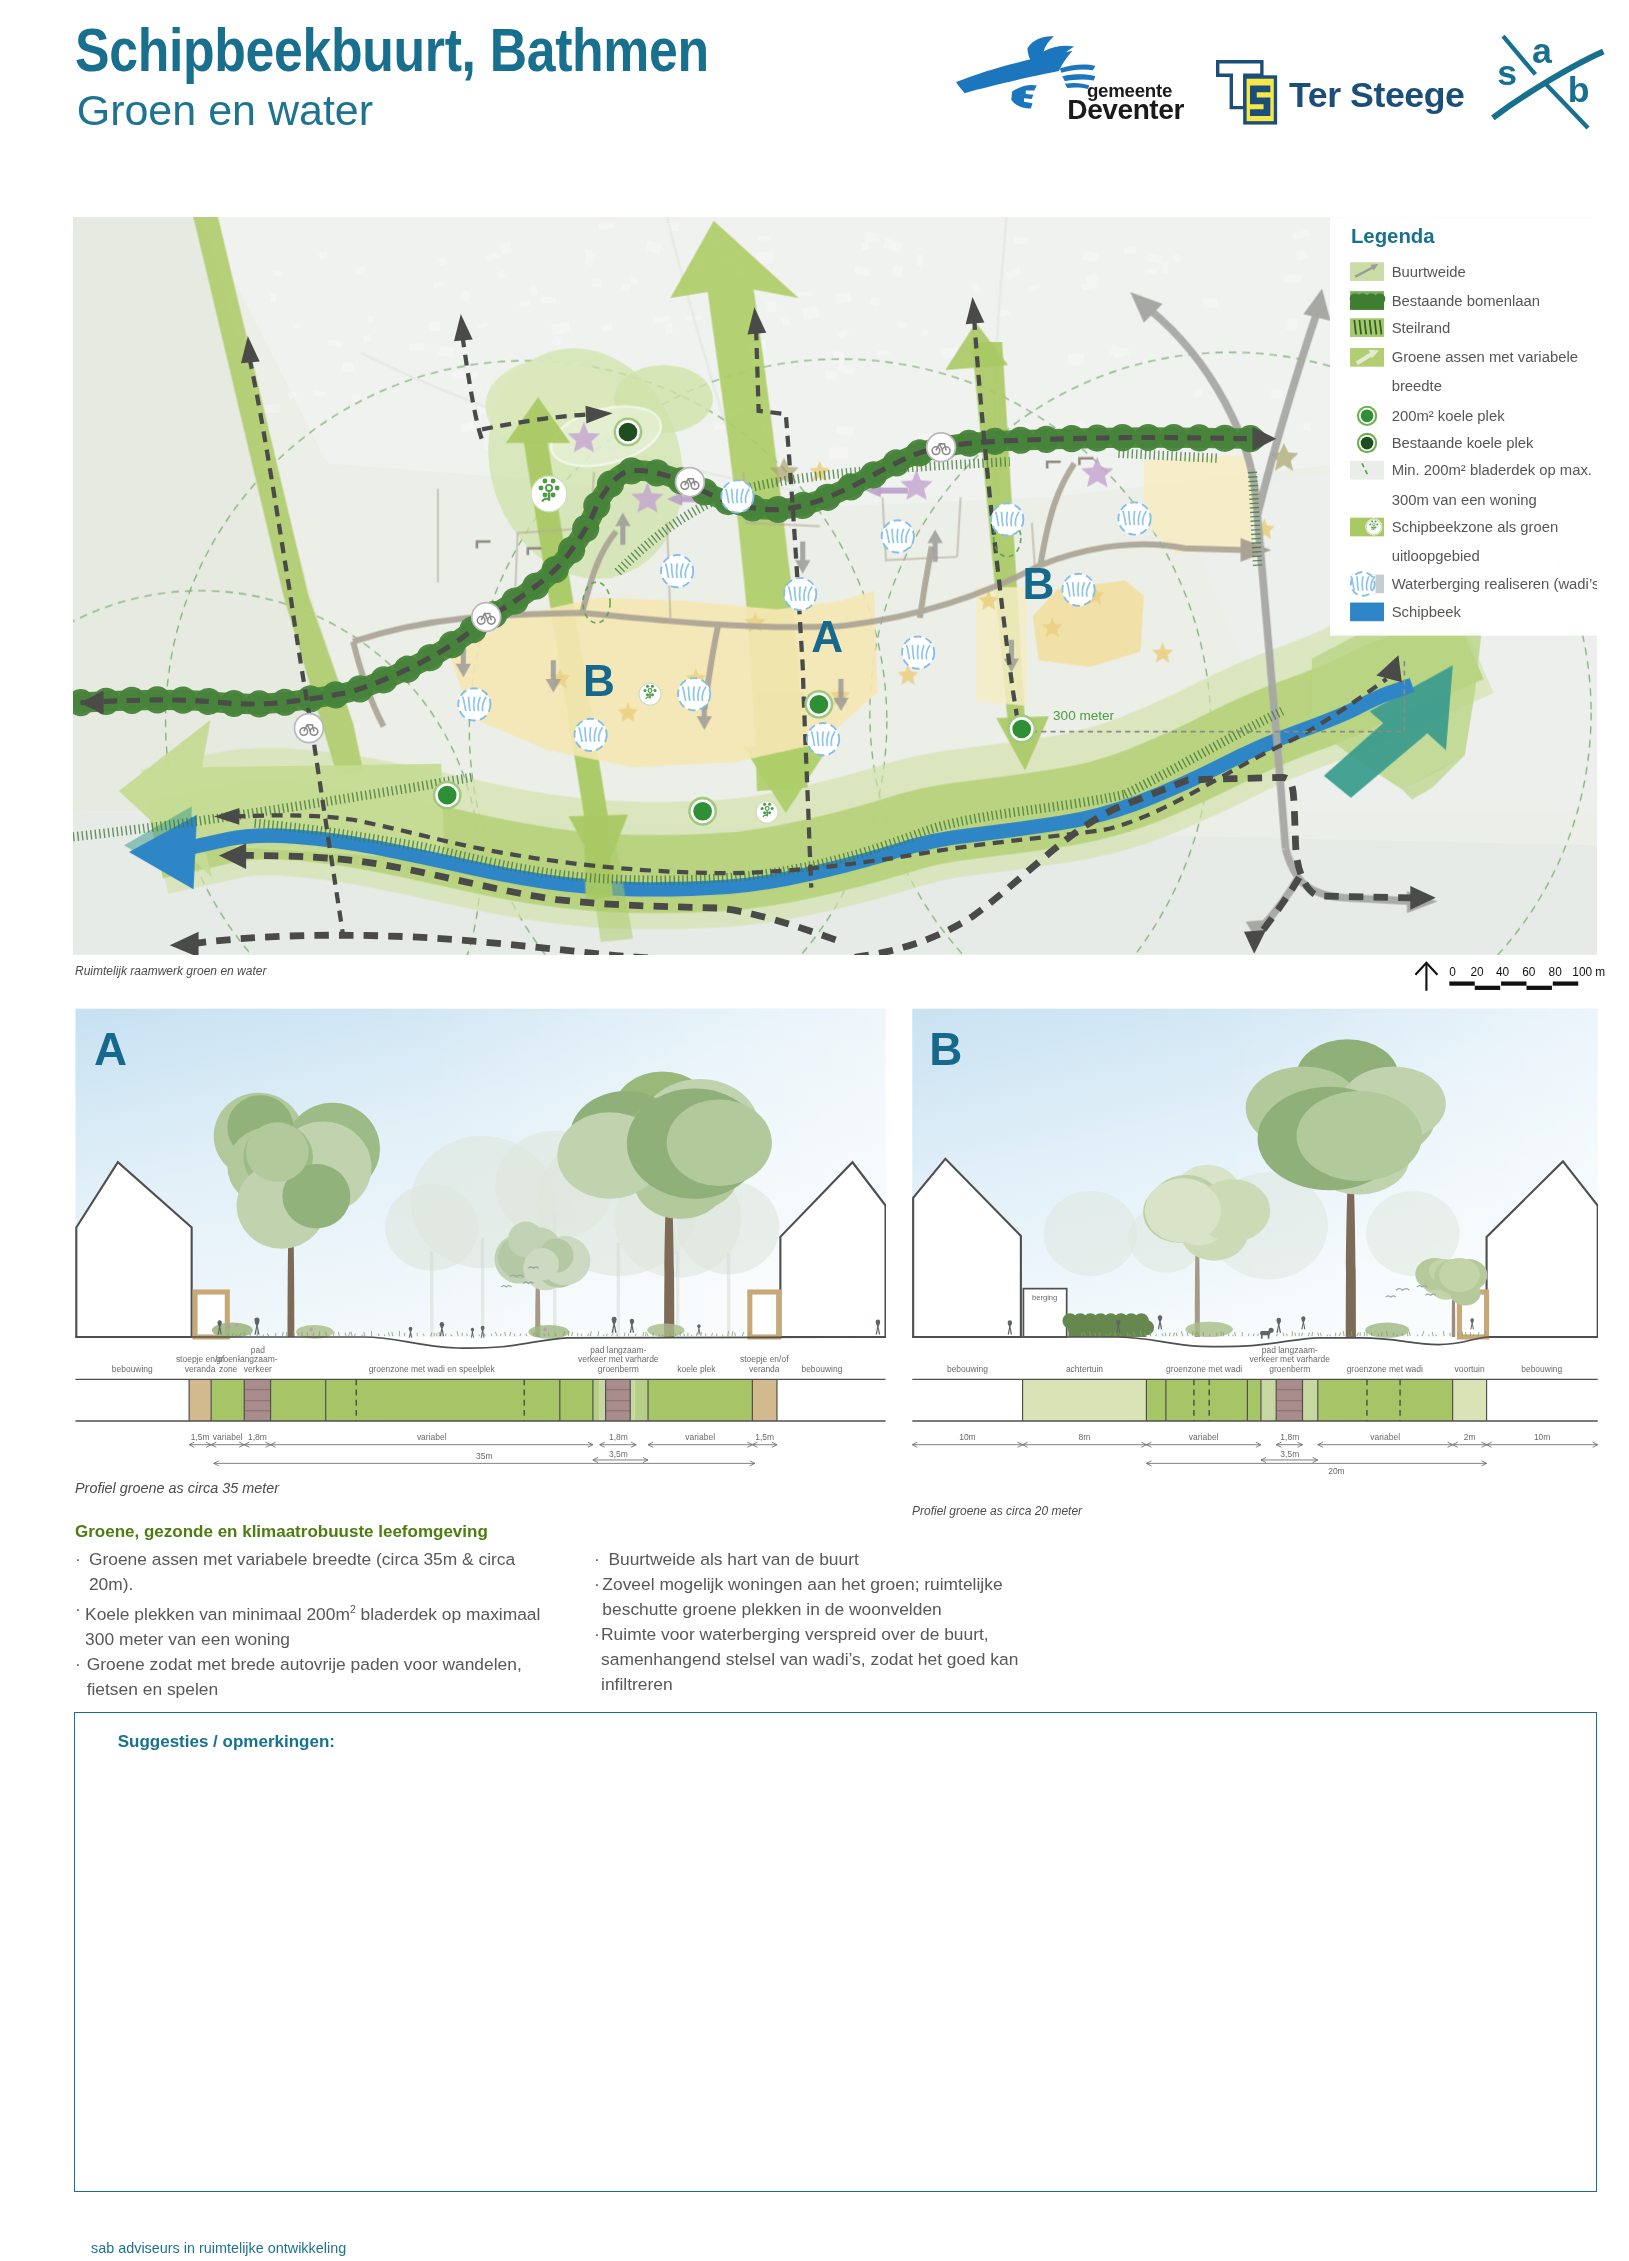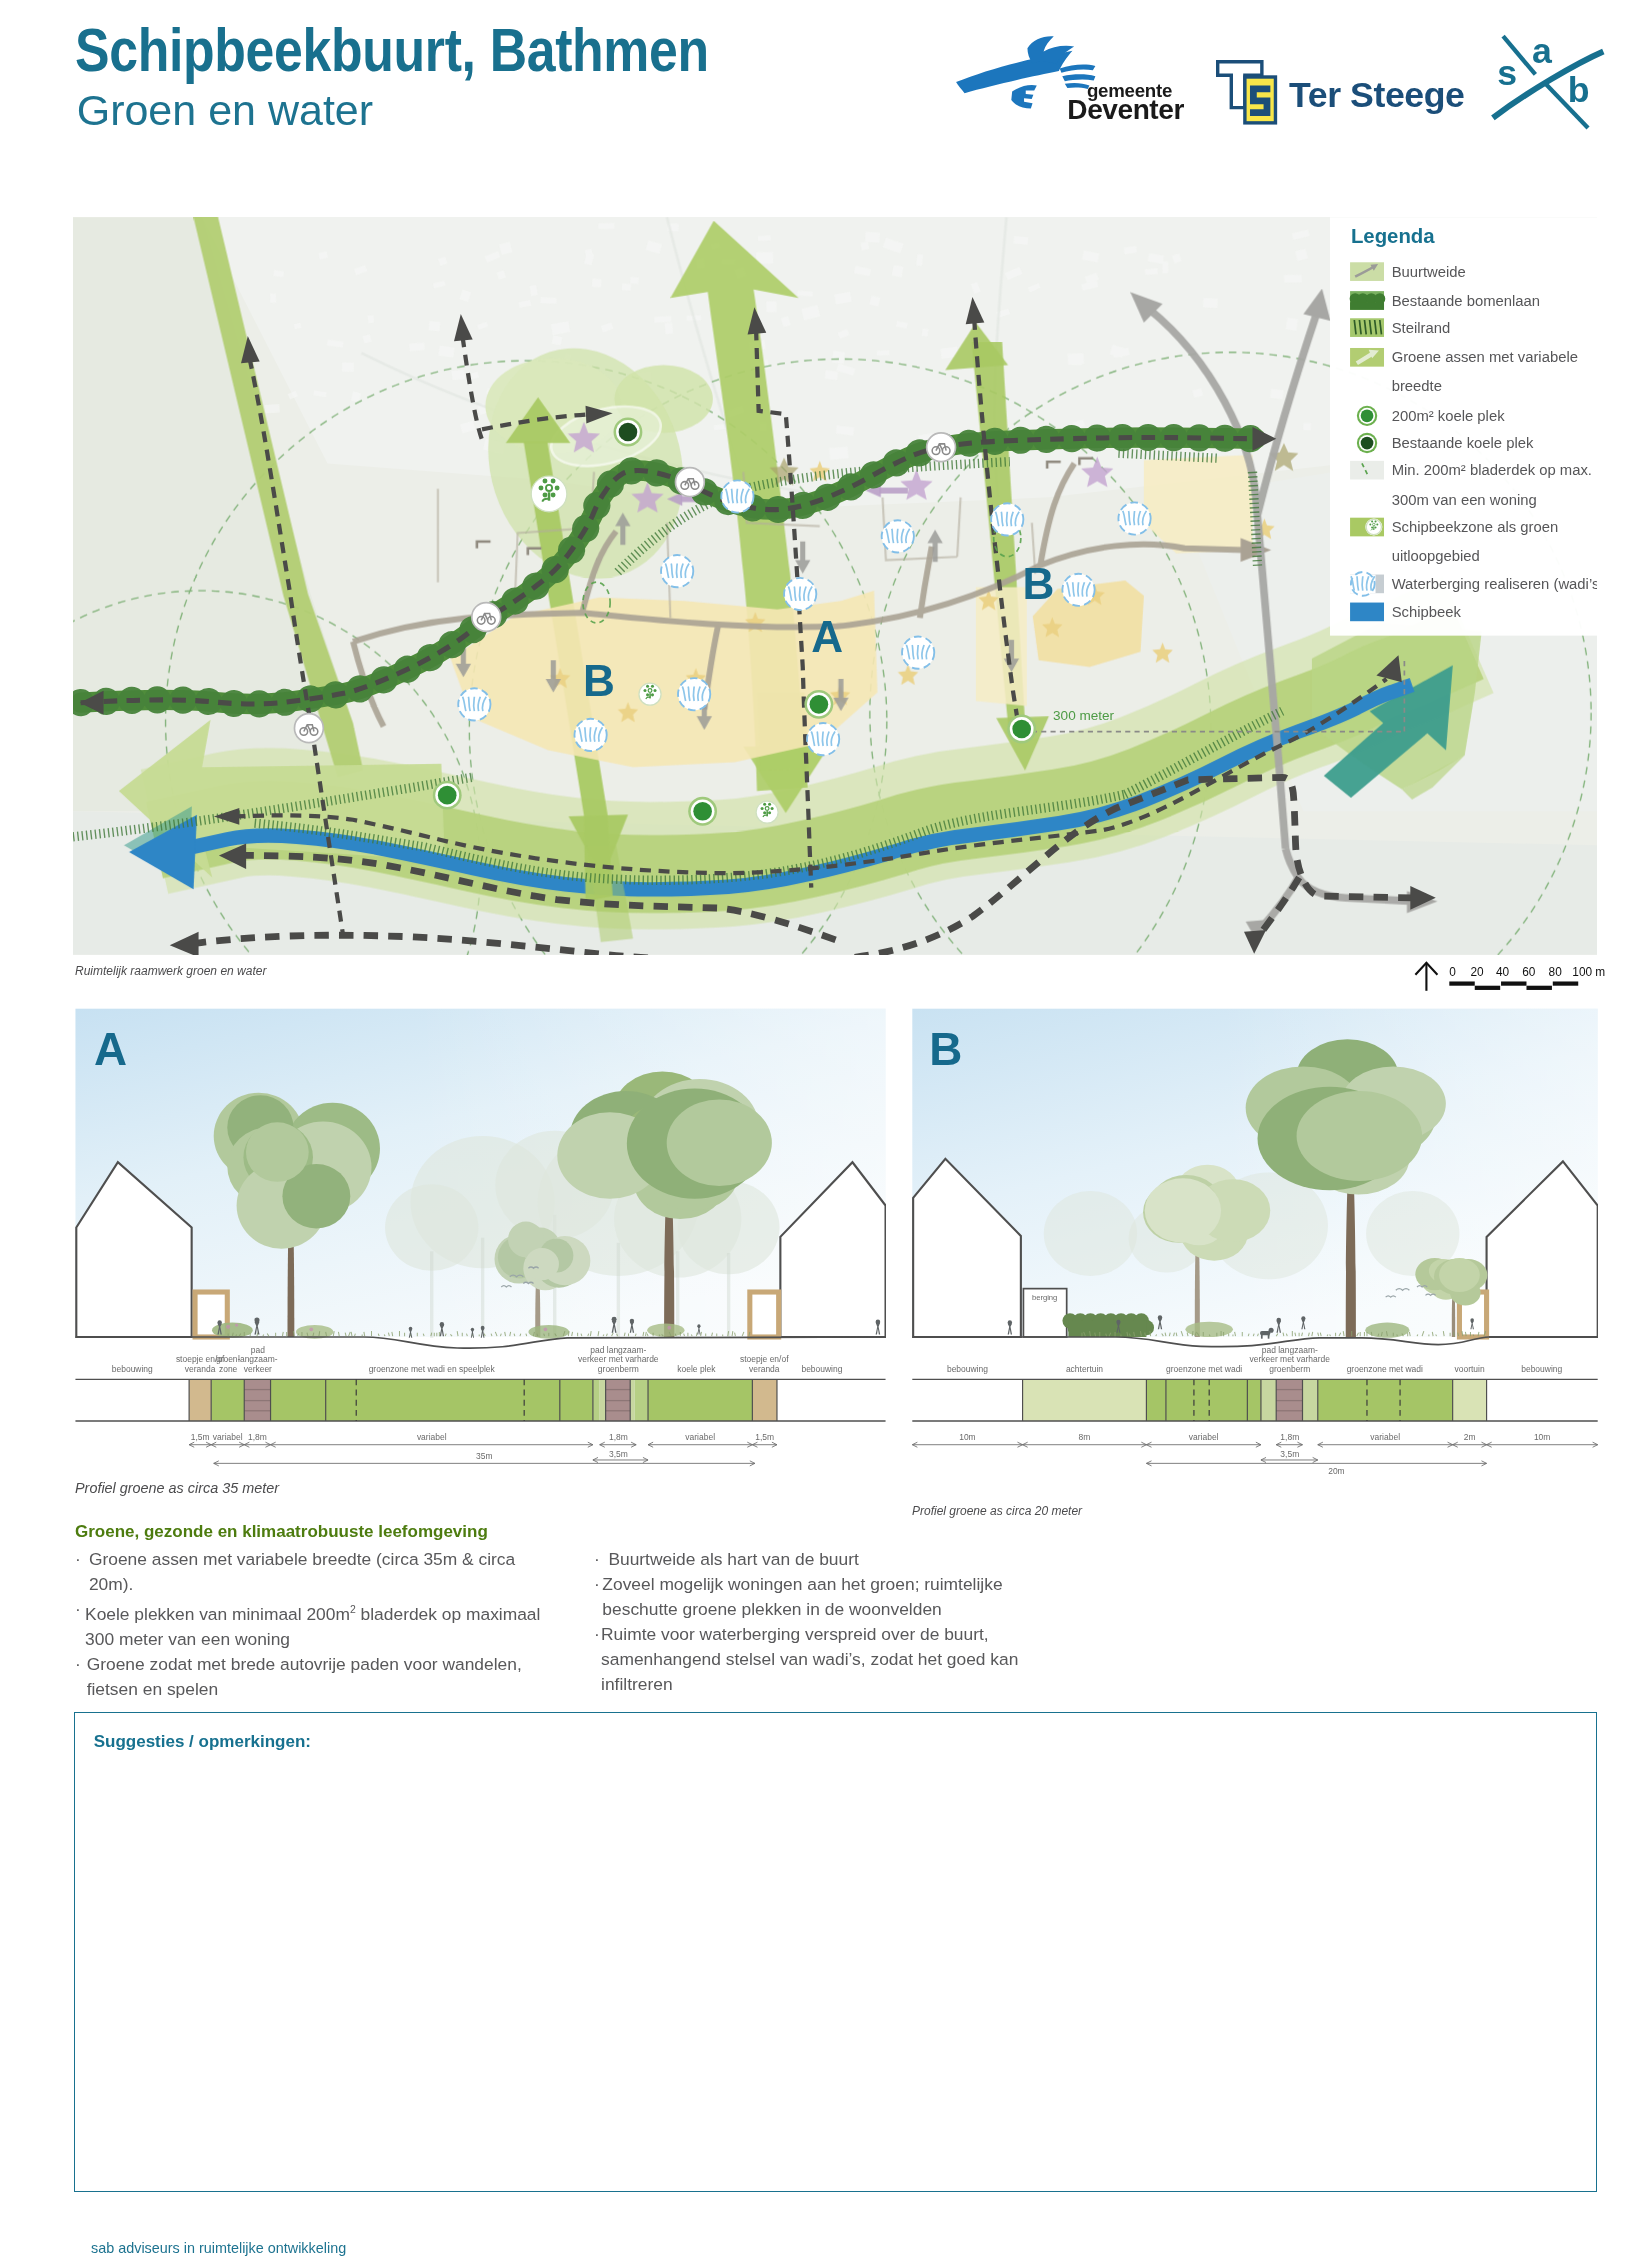--- a/index.html
+++ b/index.html
@@ -1458,18 +1458,18 @@
   <div style="display:flex;">
       <span style="width:14.4px;">·</span>
       <span>Zoveel mogelijk woningen aan het groen; ruimtelijke beschutte groene plekken in de woonvelden</span>
     </div>
   <div style="display:flex;">
       <span style="width:14.4px;">·</span>
       <span>Ruimte voor waterberging verspreid over de buurt, samenhangend stelsel van wadi’s, zodat het goed kan infiltreren</span>
     </div>
 </div>
 
-<div class="abs" style="left:74px;top:1712px;width:1523px;height:480px;border:1.7px solid #18718f;box-sizing:border-box;">
+<div class="abs" style="left:74px;top:1712px;width:1523px;height:480px;border:1.7px solid #18718f;box-sizing:border-box;padding-left:24px;">
   <div style="margin:18.7px 0 0 18.7px;font-size:17px;font-weight:bold;color:#17718f;">Suggesties / opmerkingen:</div>
 </div>
 
 <div class="abs" style="left:91px;top:2240px;font-size:14.4px;color:#1d7390;">sab adviseurs in ruimtelijke ontwikkeling</div>
 
 
 </body></html>

